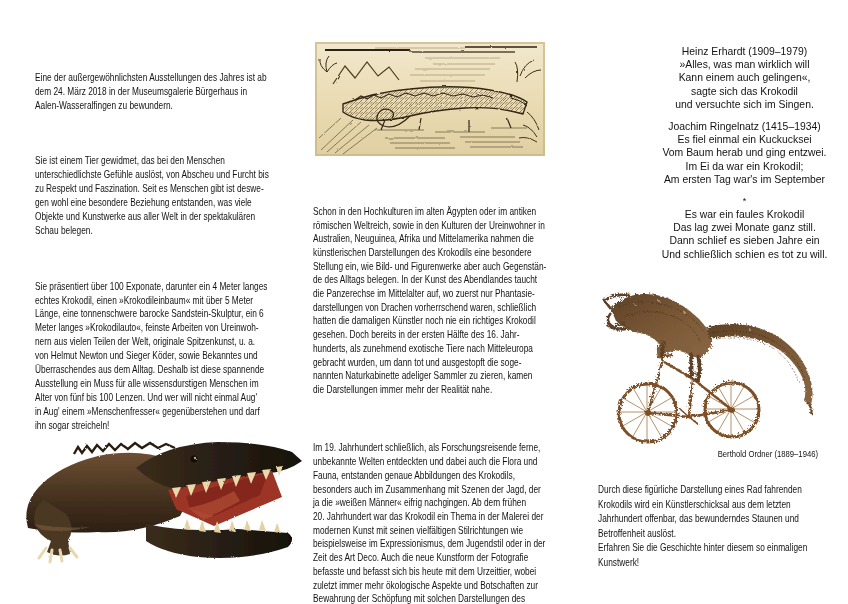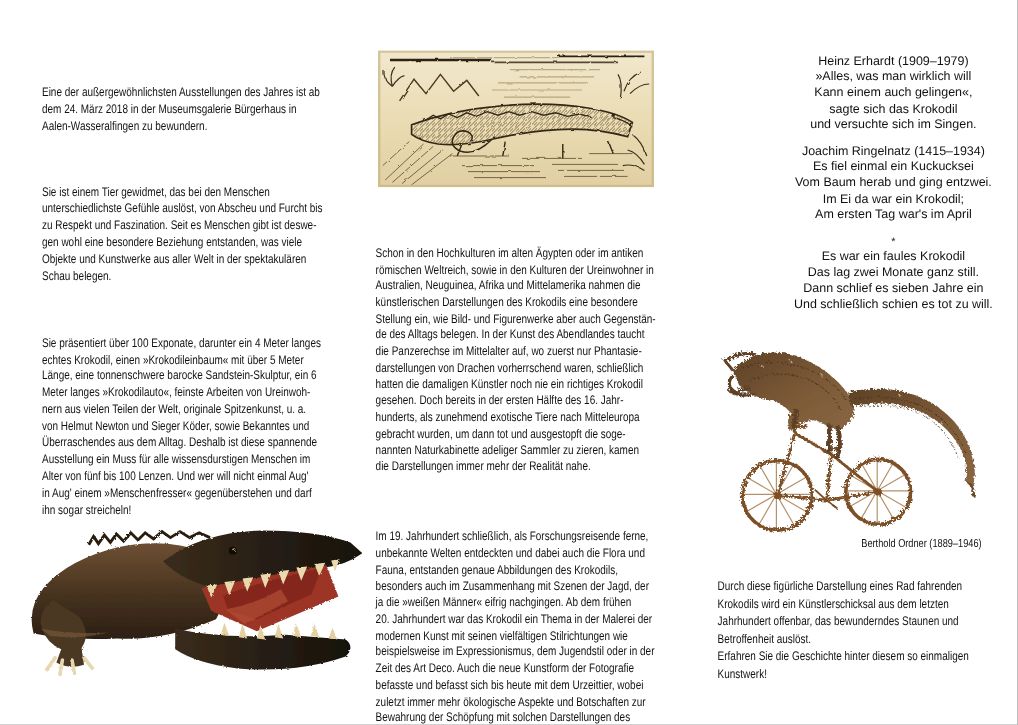--- a/index.html
+++ b/index.html
@@ -166,21 +166,21 @@
   <div class="block poems">
     <div class="stanza"><span>Heinz Erhardt (1909–1979)</span>
 <span>»Alles, was man wirklich will
 Kann einem auch gelingen«,
 sagte sich das Krokodil
 und versuchte sich im Singen.</span></div>
     <div class="stanza"><span>Joachim Ringelnatz (1415–1934)</span>
 <span>Es fiel einmal ein Kuckucksei
 Vom Baum herab und ging entzwei.
 Im Ei da war ein Krokodil;
-Am ersten Tag war's im April</span></div>
+Am ersten Tag war's im September</span></div>
     <div class="sep">*</div>
     <div class="stanza">Es war ein faules Krokodil
 Das lag zwei Monate ganz still.
 Dann schlief es sieben Jahre ein
 Und schließlich schien es tot zu will.</div>
   </div>
 
   <svg class="block" style="left:600px;top:282px;" width="232" height="162" viewBox="0 0 232 162" role="img">
     <defs>
       <filter id="wire">

